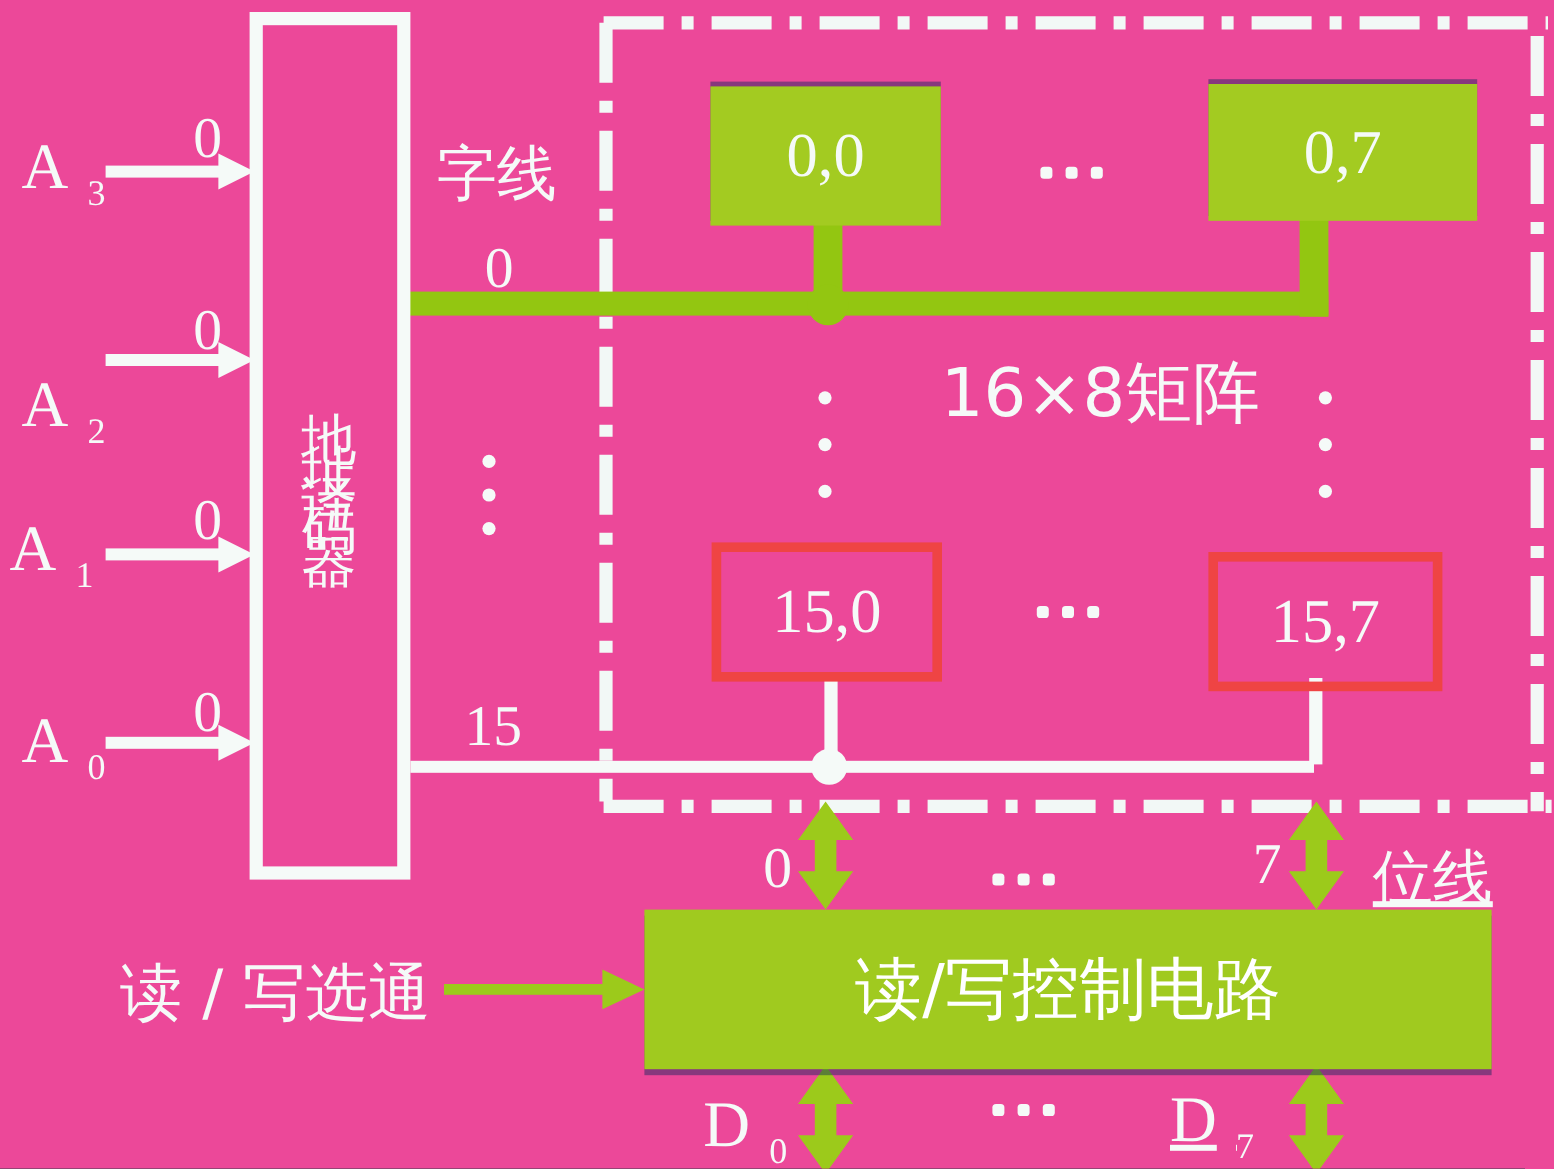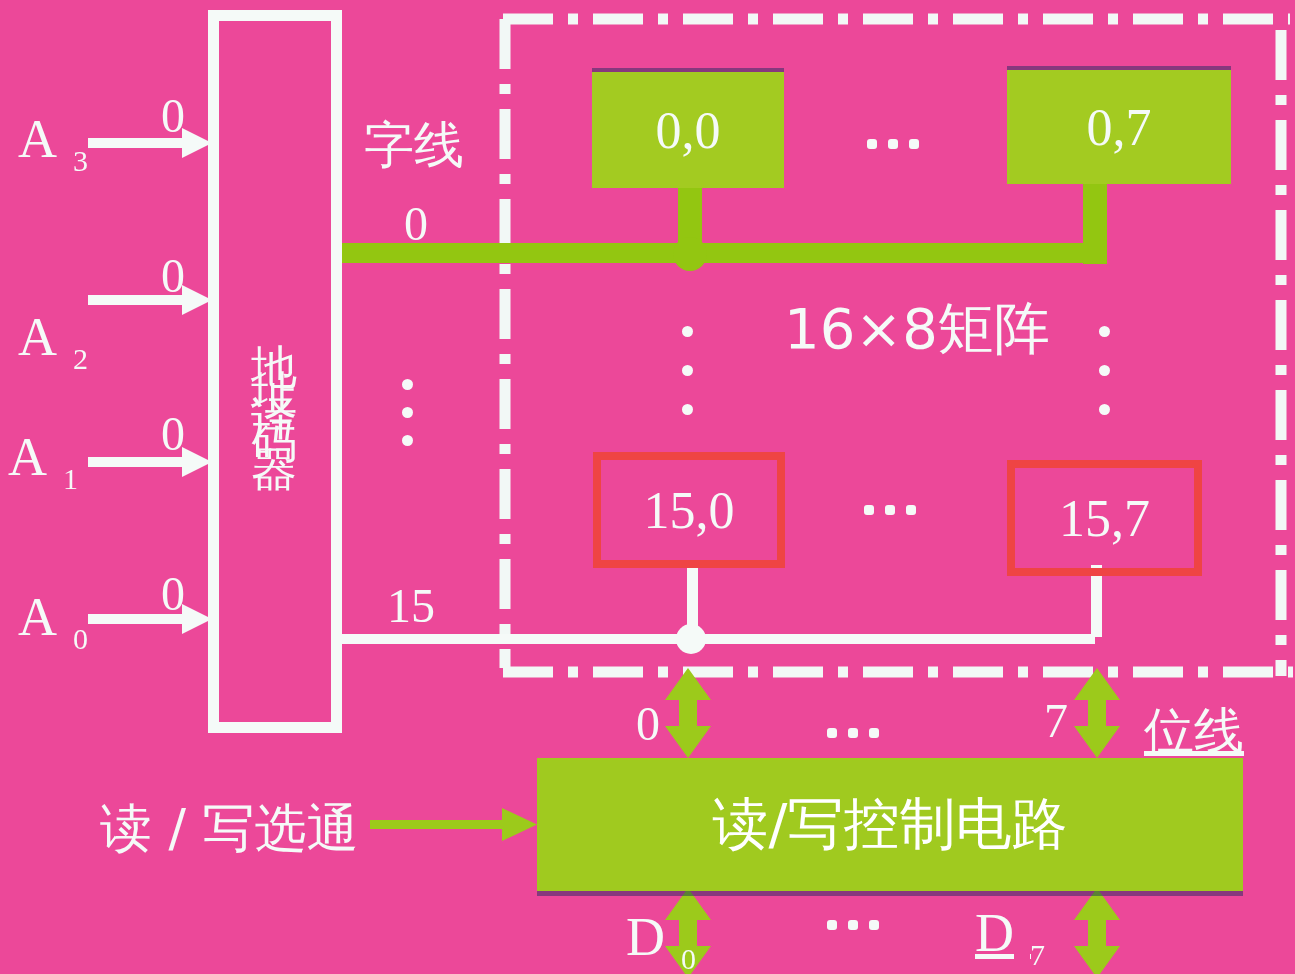--- a/index.html
+++ b/index.html
@@ -183,21 +183,21 @@
       <i class="dot"></i>
       <i class="dot"></i>
       <i class="dot"></i>
     </div>
 
   <div class="abs control-box cjk">
       <span>读/写控制电路</span>
     </div>
   <div class="abs cjk" style="left:100px;top:802px;font-size:52px;line-height:1;">读 / 写选通</div>
 
-  <div class="abs sig-label" style="left:586px;top:910px;margin-left:40px;"><span>D</span><span class="sub">0</span></div>
+  <div class="abs sig-label" style="left:586px;top:910px;"><span>D</span><span class="sub">0</span></div>
   <div class="abs sig-label" style="left:975px;top:906px;text-decoration:underline;"><span>D</span><span class="sub">7</span></div>
   <div class="abs hdots" style="left:827px;top:920px;">
       <i class="dot"></i>
       <i class="dot"></i>
       <i class="dot"></i>
     </div>
 
 </div>
 
 </body></html>

